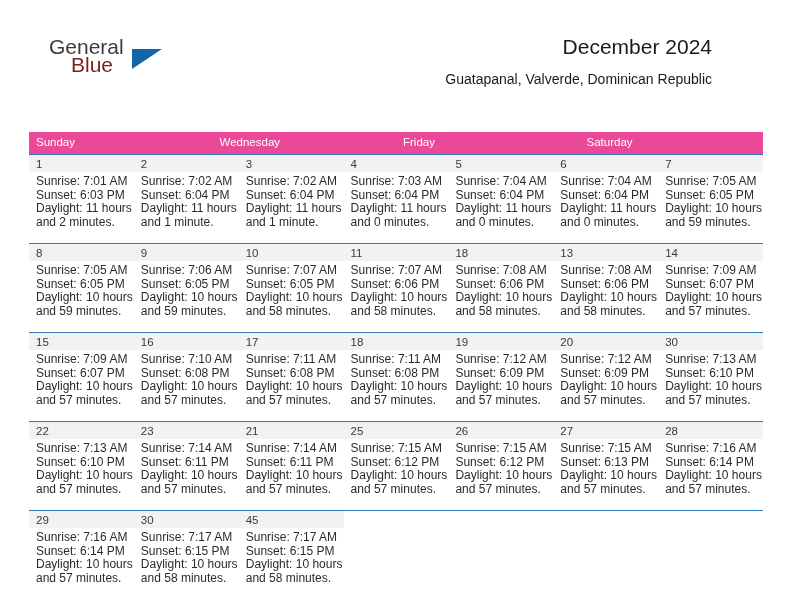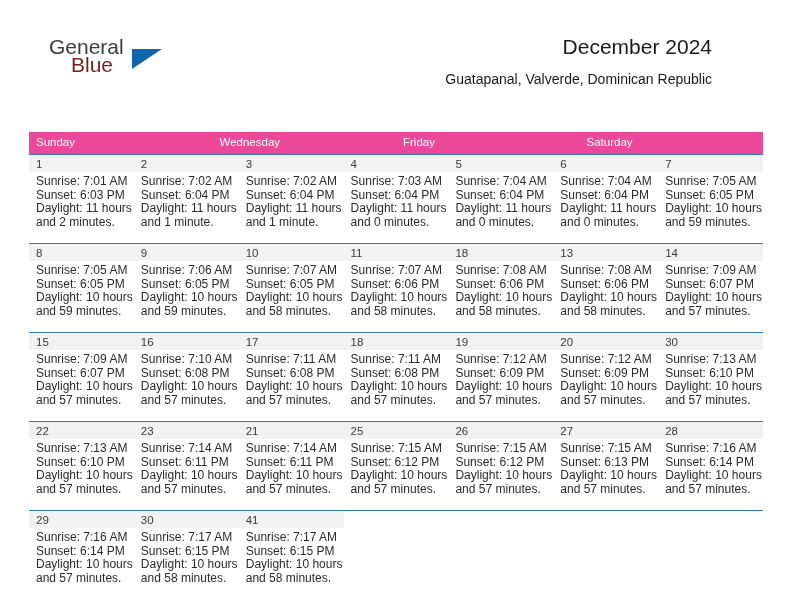--- a/index.html
+++ b/index.html
@@ -456,21 +456,21 @@
       <div class="day-cell">
         <div class="day-number">30</div>
         <div class="day-info">
           <div>Sunrise: 7:17 AM</div>
           <div>Sunset: 6:15 PM</div>
           <div>Daylight: 10 hours</div>
           <div>and 58 minutes.</div>
         </div>
       </div>
       <div class="day-cell">
-        <div class="day-number">41</div>
+        <div class="day-number">45</div>
         <div class="day-info">
           <div>Sunrise: 7:17 AM</div>
           <div>Sunset: 6:15 PM</div>
           <div>Daylight: 10 hours</div>
           <div>and 58 minutes.</div>
         </div>
       </div>
       <div class="day-cell empty">
         <div class="day-number"></div>
       </div>

